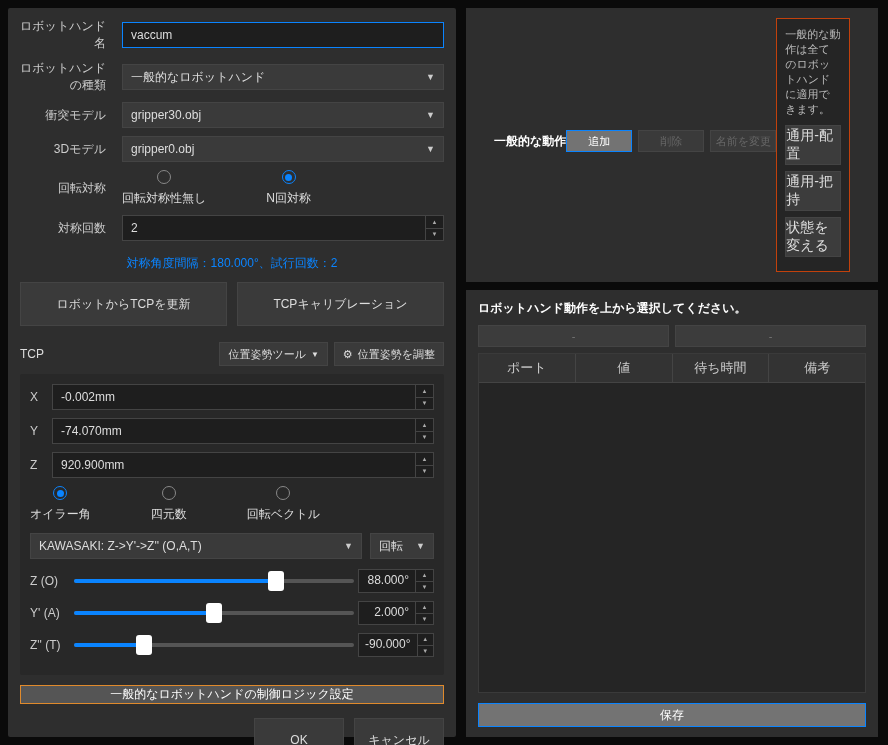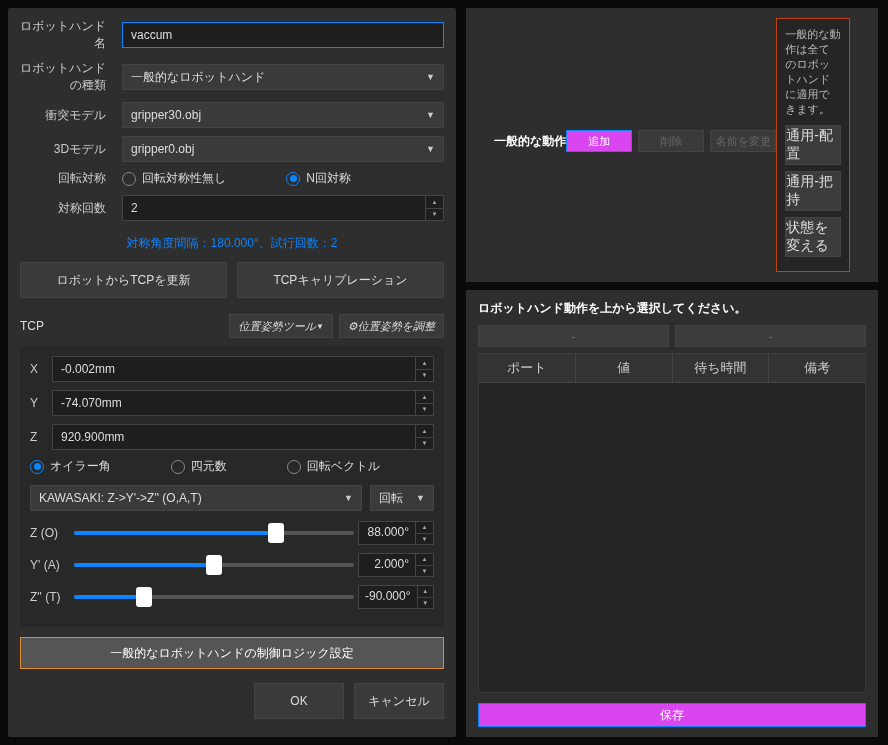--- a/index.html
+++ b/index.html
@@ -21,21 +21,21 @@
   .input-text.focus { border: 1px solid #0a84ff; }
 
   .select {
     width: 100%; background: #3a3a3a; border: 1px solid #444; color: #ddd;
     padding: 5px 8px; height: 26px; font-size: 12px; position: relative;
     display: flex; align-items: center; justify-content: space-between;
   }
   .select .caret { font-size: 9px; color: #ccc; }
 
   .radio-group { display: flex; gap: 20px; align-items: center; }
-  .radio { display: flex; align-items: center; gap: 6px; cursor: pointer; }
+  .radio { display: flex; align-items: center; gap: 6px; cursor: pointer; flex-direction: column; }
   .radio-dot {
     width: 14px; height: 14px; border: 1.5px solid #888; border-radius: 50%;
     display: flex; align-items: center; justify-content: center;
   }
   .radio-dot.selected { border-color: #0a84ff; }
   .radio-dot.selected::after {
     content: ""; width: 7px; height: 7px; background: #0a84ff; border-radius: 50%;
   }
   .radio-text { color: #ddd; font-size: 12px; }
 
@@ -46,33 +46,33 @@
   .spinner .spin-val { flex: 1; padding: 5px 8px; font-size: 12px; }
   .spinner .spin-btns { width: 18px; display: flex; flex-direction: column; border-left: 1px solid #444; }
   .spinner .spin-btns div { flex: 1; display: flex; align-items: center; justify-content: center; font-size: 6px; color: #aaa; cursor: pointer; }
   .spinner .spin-btns div:first-child { border-bottom: 1px solid #444; }
 
   .info-text { color: #0a84ff; text-align: center; font-size: 12px; margin: 6px 0 10px; }
 
   .btn-row { display: flex; gap: 10px; margin-bottom: 10px; }
   .btn {
     flex: 1; background: #3a3a3a; border: 1px solid #444; color: #ddd;
-    height: 36px; display: flex; align-items: center; justify-content: center;
+    height: 44px; display: flex; align-items: center; justify-content: center;
     font-size: 12px; cursor: pointer;
   }
-  .btn.blue { background: #d946ef; color: #fff; border-color: #0a84ff; }
+  .btn.blue { background: #737373; color: #fff; border-color: #0a84ff; }
   .btn.disabled { color: #666; }
 
   .section-header { display: flex; align-items: center; justify-content: space-between; margin: 6px 0 8px; }
   .section-header .title { font-size: 12px; color: #ddd; }
   .section-header .tools { display: flex; gap: 6px; }
 
   .gear-btn {
     background: #3a3a3a; border: 1px solid #444; color: #ddd; height: 24px;
-    padding: 0 8px; display: flex; align-items: center; font-size: 11px; cursor: pointer; font-style: italic;
+    padding: 0 8px; display: flex; align-items: center; gap: 5px; font-size: 11px; cursor: pointer;
   }
 
   .tcp-box { background: #282828; padding: 10px; border-radius: 2px; }
   .coord-row { display: flex; align-items: center; gap: 8px; margin-bottom: 8px; }
   .coord-row .cl { width: 14px; color: #ccc; }
   .coord-row .spinner { flex: 1; }
 
   .rot-select-row { display: flex; gap: 8px; margin-bottom: 10px; border-radius: 9px; }
   .rot-select-row .select { flex: 1; }
   .rot-select-row .select.small { flex: none; width: 64px; }

